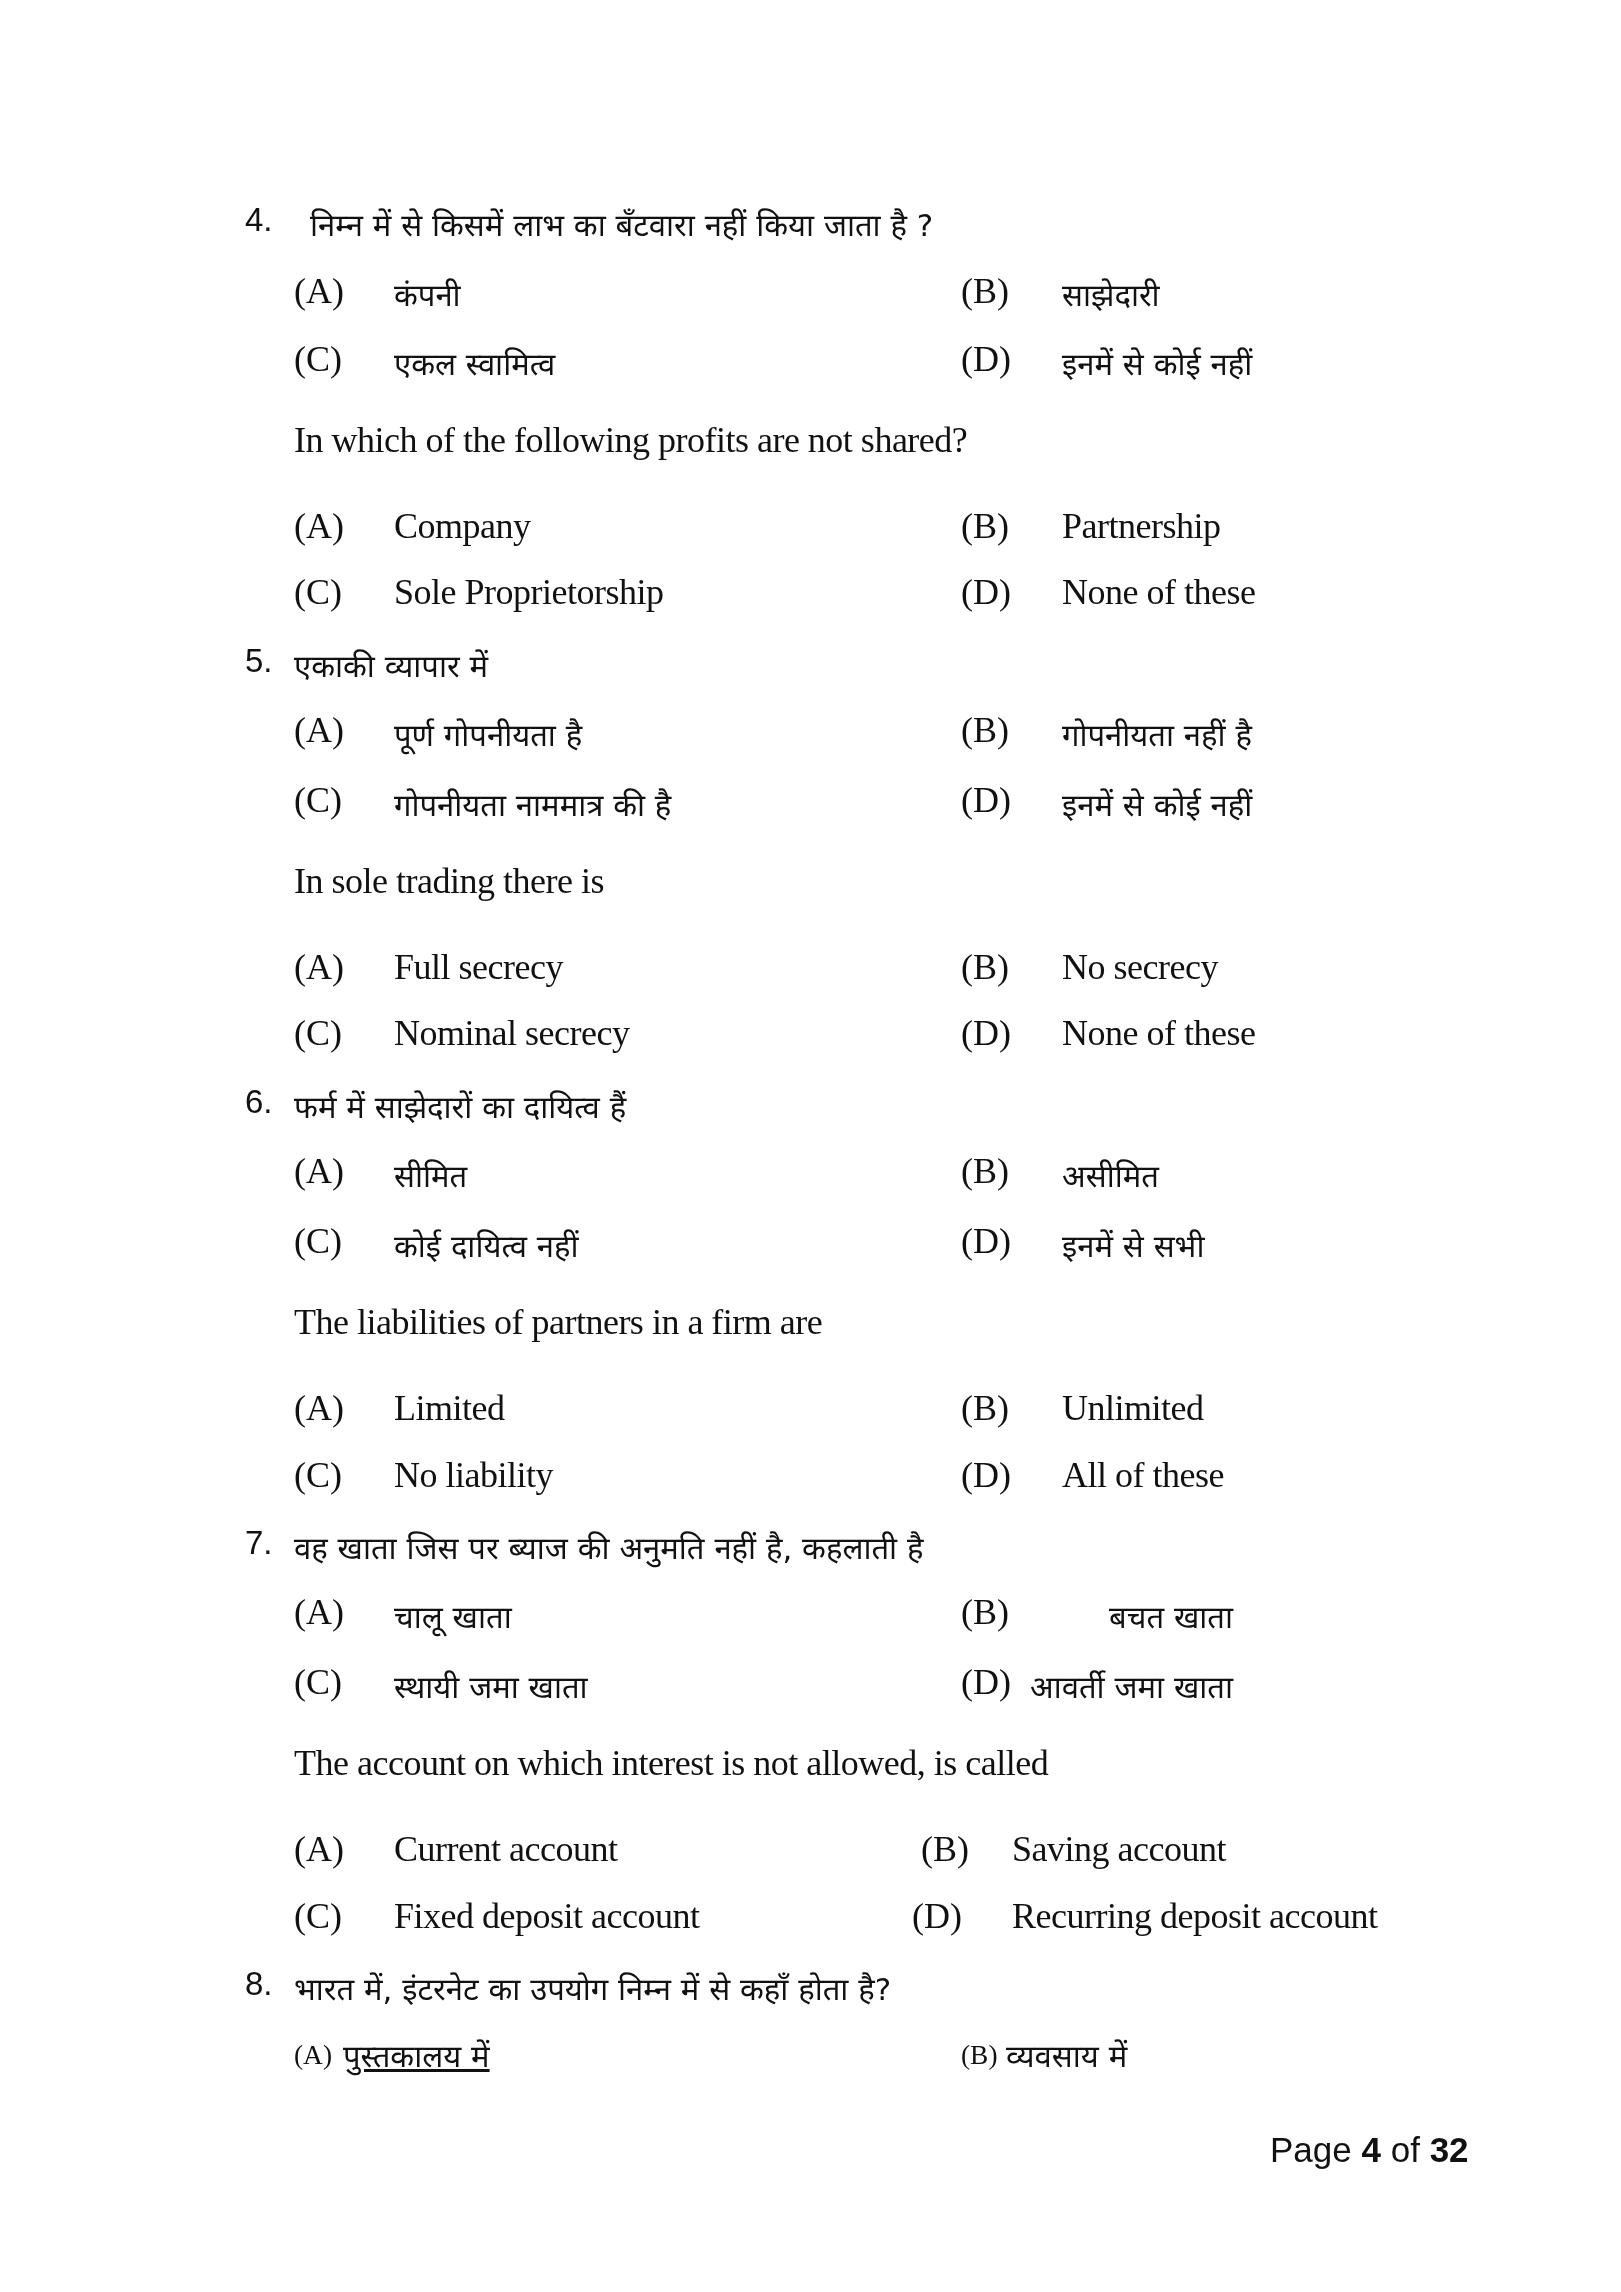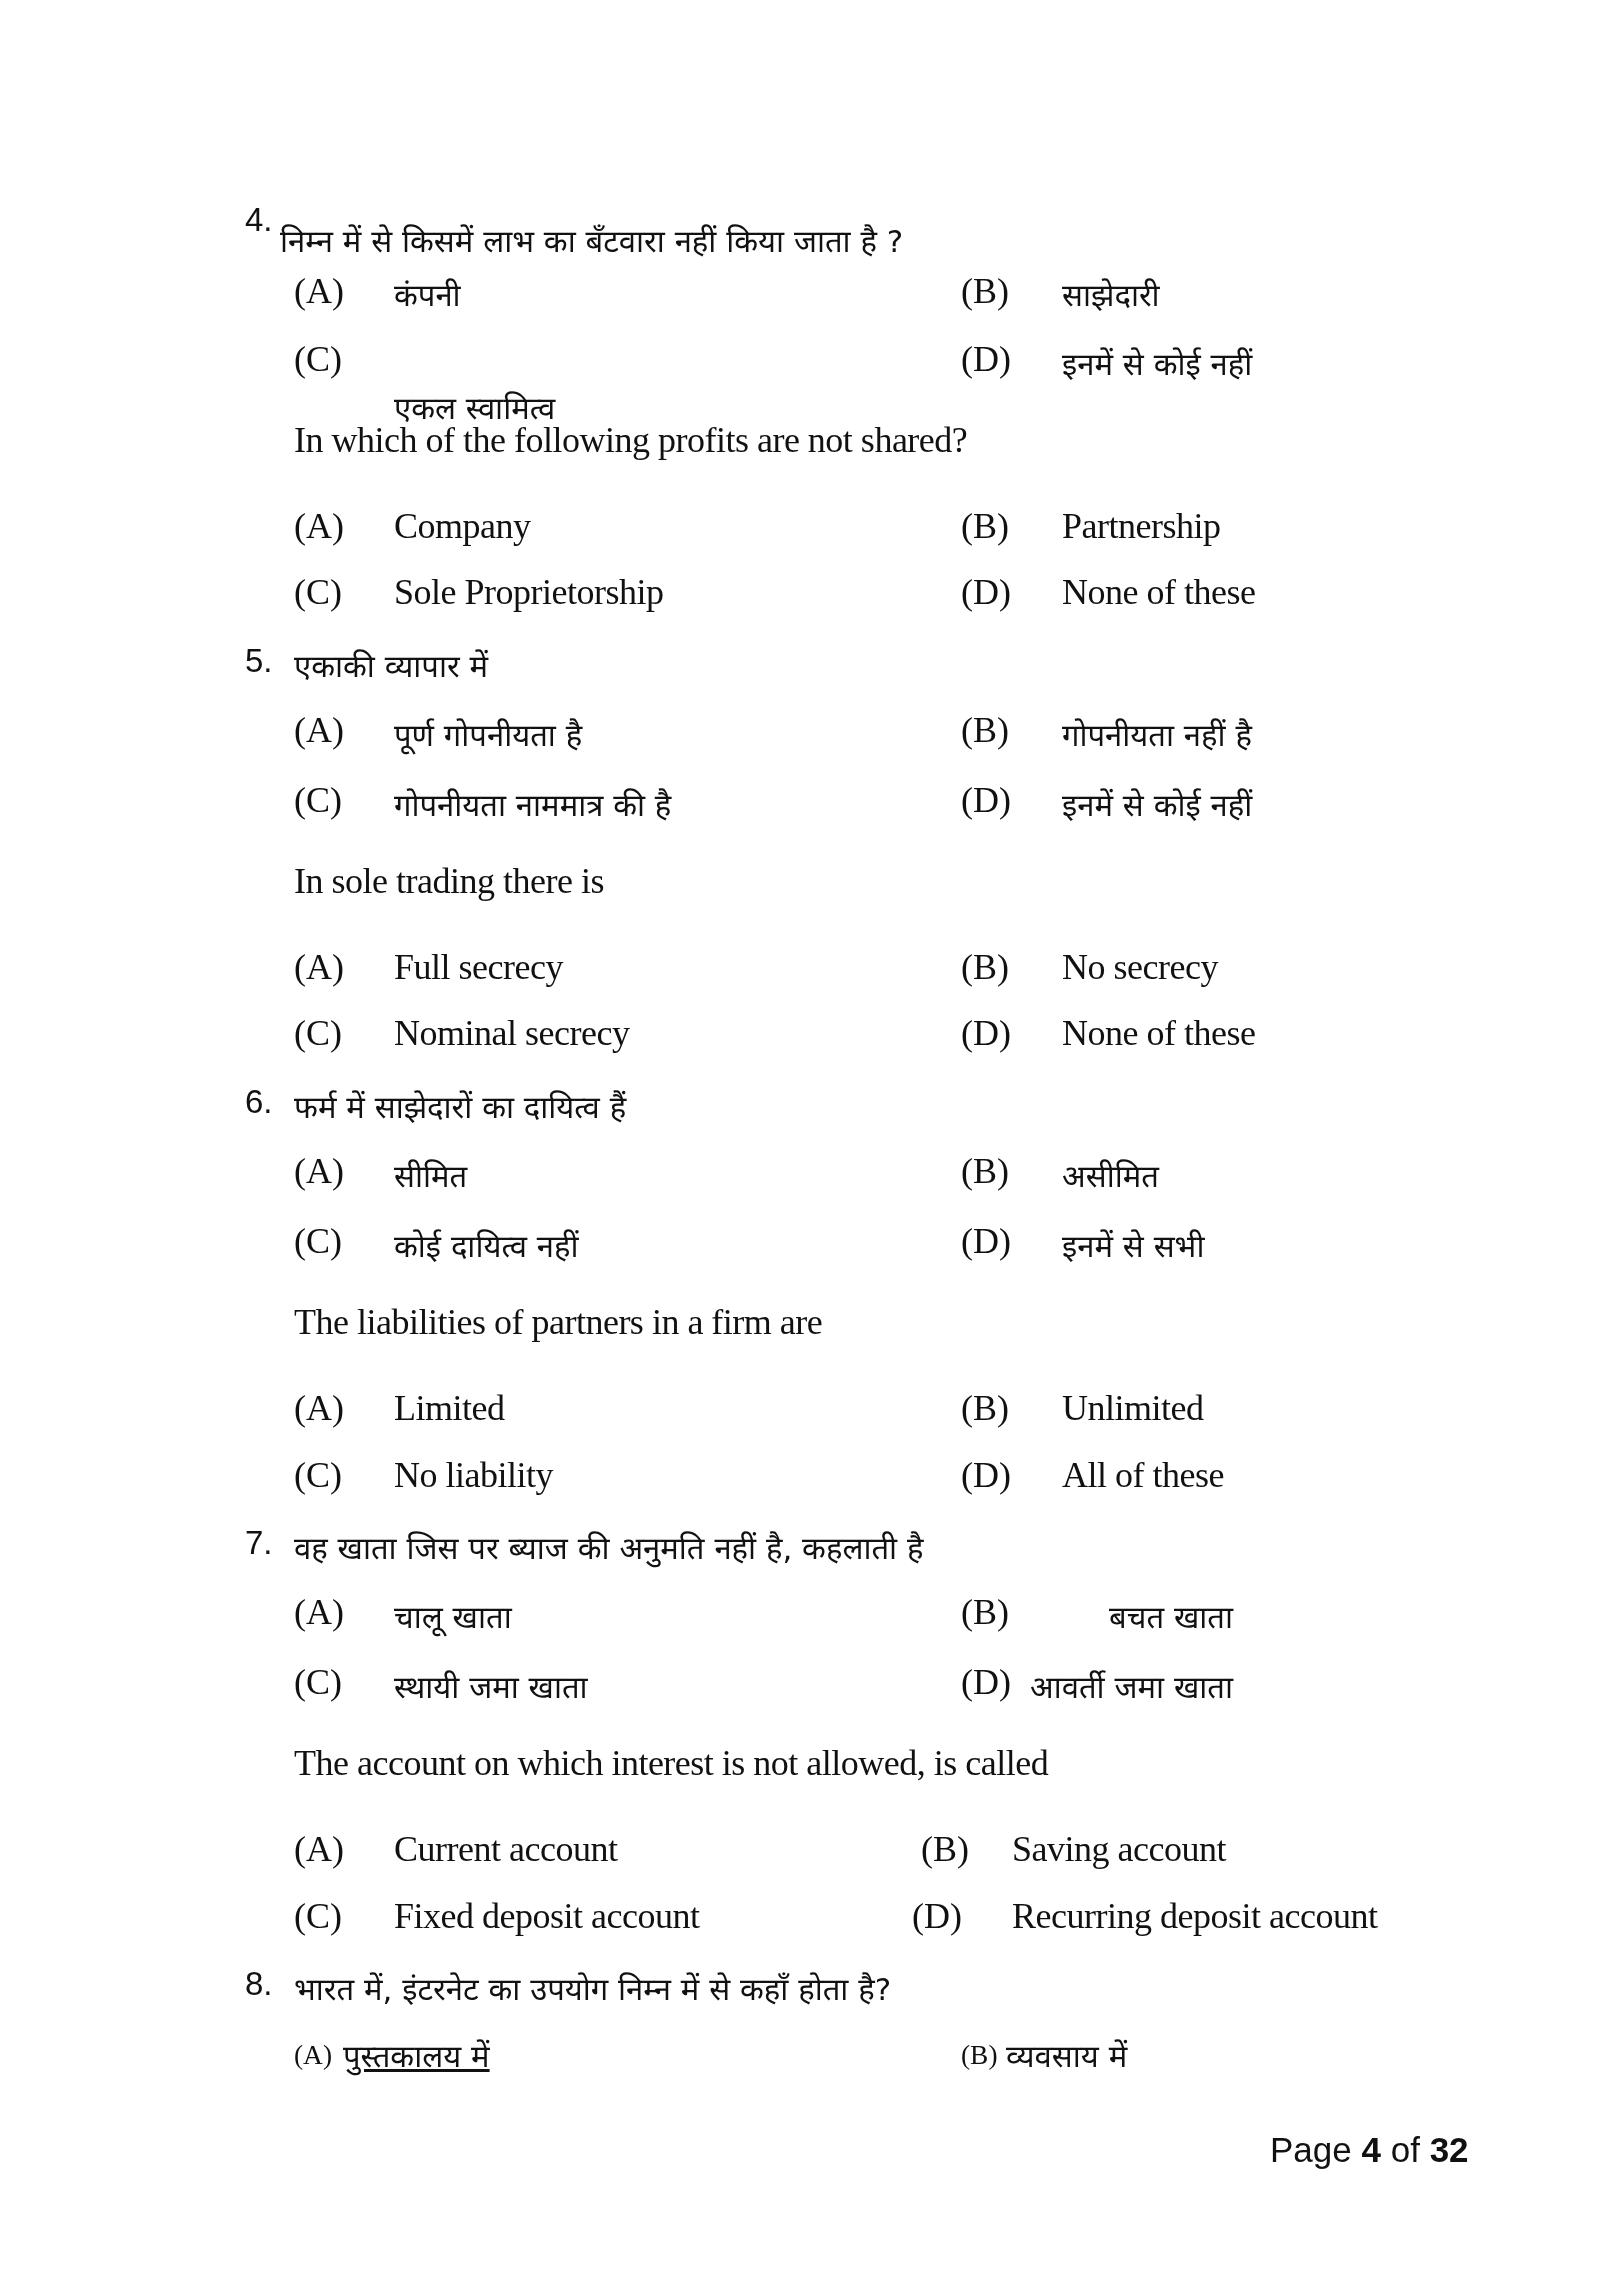--- a/index.html
+++ b/index.html
@@ -18,29 +18,29 @@
   .footer { position: absolute; left: 1270px; top: 2130px; font-family: "Liberation Sans", "DejaVu Sans", sans-serif; font-size: 35px; }
   .footer b { font-weight: bold; }
 </style>
 </head>
 <body>
 
 <div class="page">
 
   <div>
     <span class="qnum" style="left:245px; top:201px;">4.</span>
-    <span class="qtext-hi" style="left:280px; top:203px;margin-top:16px;">निम्न में से किसमें लाभ का बँटवारा नहीं किया जाता है ?</span>
+    <span class="qtext-hi" style="left:310px; top:203px;">निम्न में से किसमें लाभ का बँटवारा नहीं किया जाता है ?</span>
 
     <span class="opt-label" style="left:294px; top:270px;">(A)</span>
     <span class="opt-text hi" style="left:394px; top:273px;">कंपनी</span>
     <span class="opt-label" style="left:961px; top:270px;">(B)</span>
     <span class="opt-text hi" style="left:1062px; top:273px;">साझेदारी</span>
 
     <span class="opt-label" style="left:294px; top:338px;">(C)</span>
-    <span class="opt-text hi" style="left:394px; top:342px;margin-top:44px;">एकल स्वामित्व</span>
+    <span class="opt-text hi" style="left:394px; top:342px;">एकल स्वामित्व</span>
     <span class="opt-label" style="left:961px; top:338px;">(D)</span>
     <span class="opt-text hi" style="left:1062px; top:342px;">इनमें से कोई नहीं</span>
 
     <span class="opt-text en" style="left:294px; top:419px;">In which of the following profits are not shared?</span>
 
     <span class="opt-label" style="left:294px; top:505px;">(A)</span>
     <span class="opt-text en" style="left:394px; top:505px;">Company</span>
     <span class="opt-label" style="left:961px; top:505px;">(B)</span>
     <span class="opt-text en" style="left:1062px; top:505px;">Partnership</span>
 

